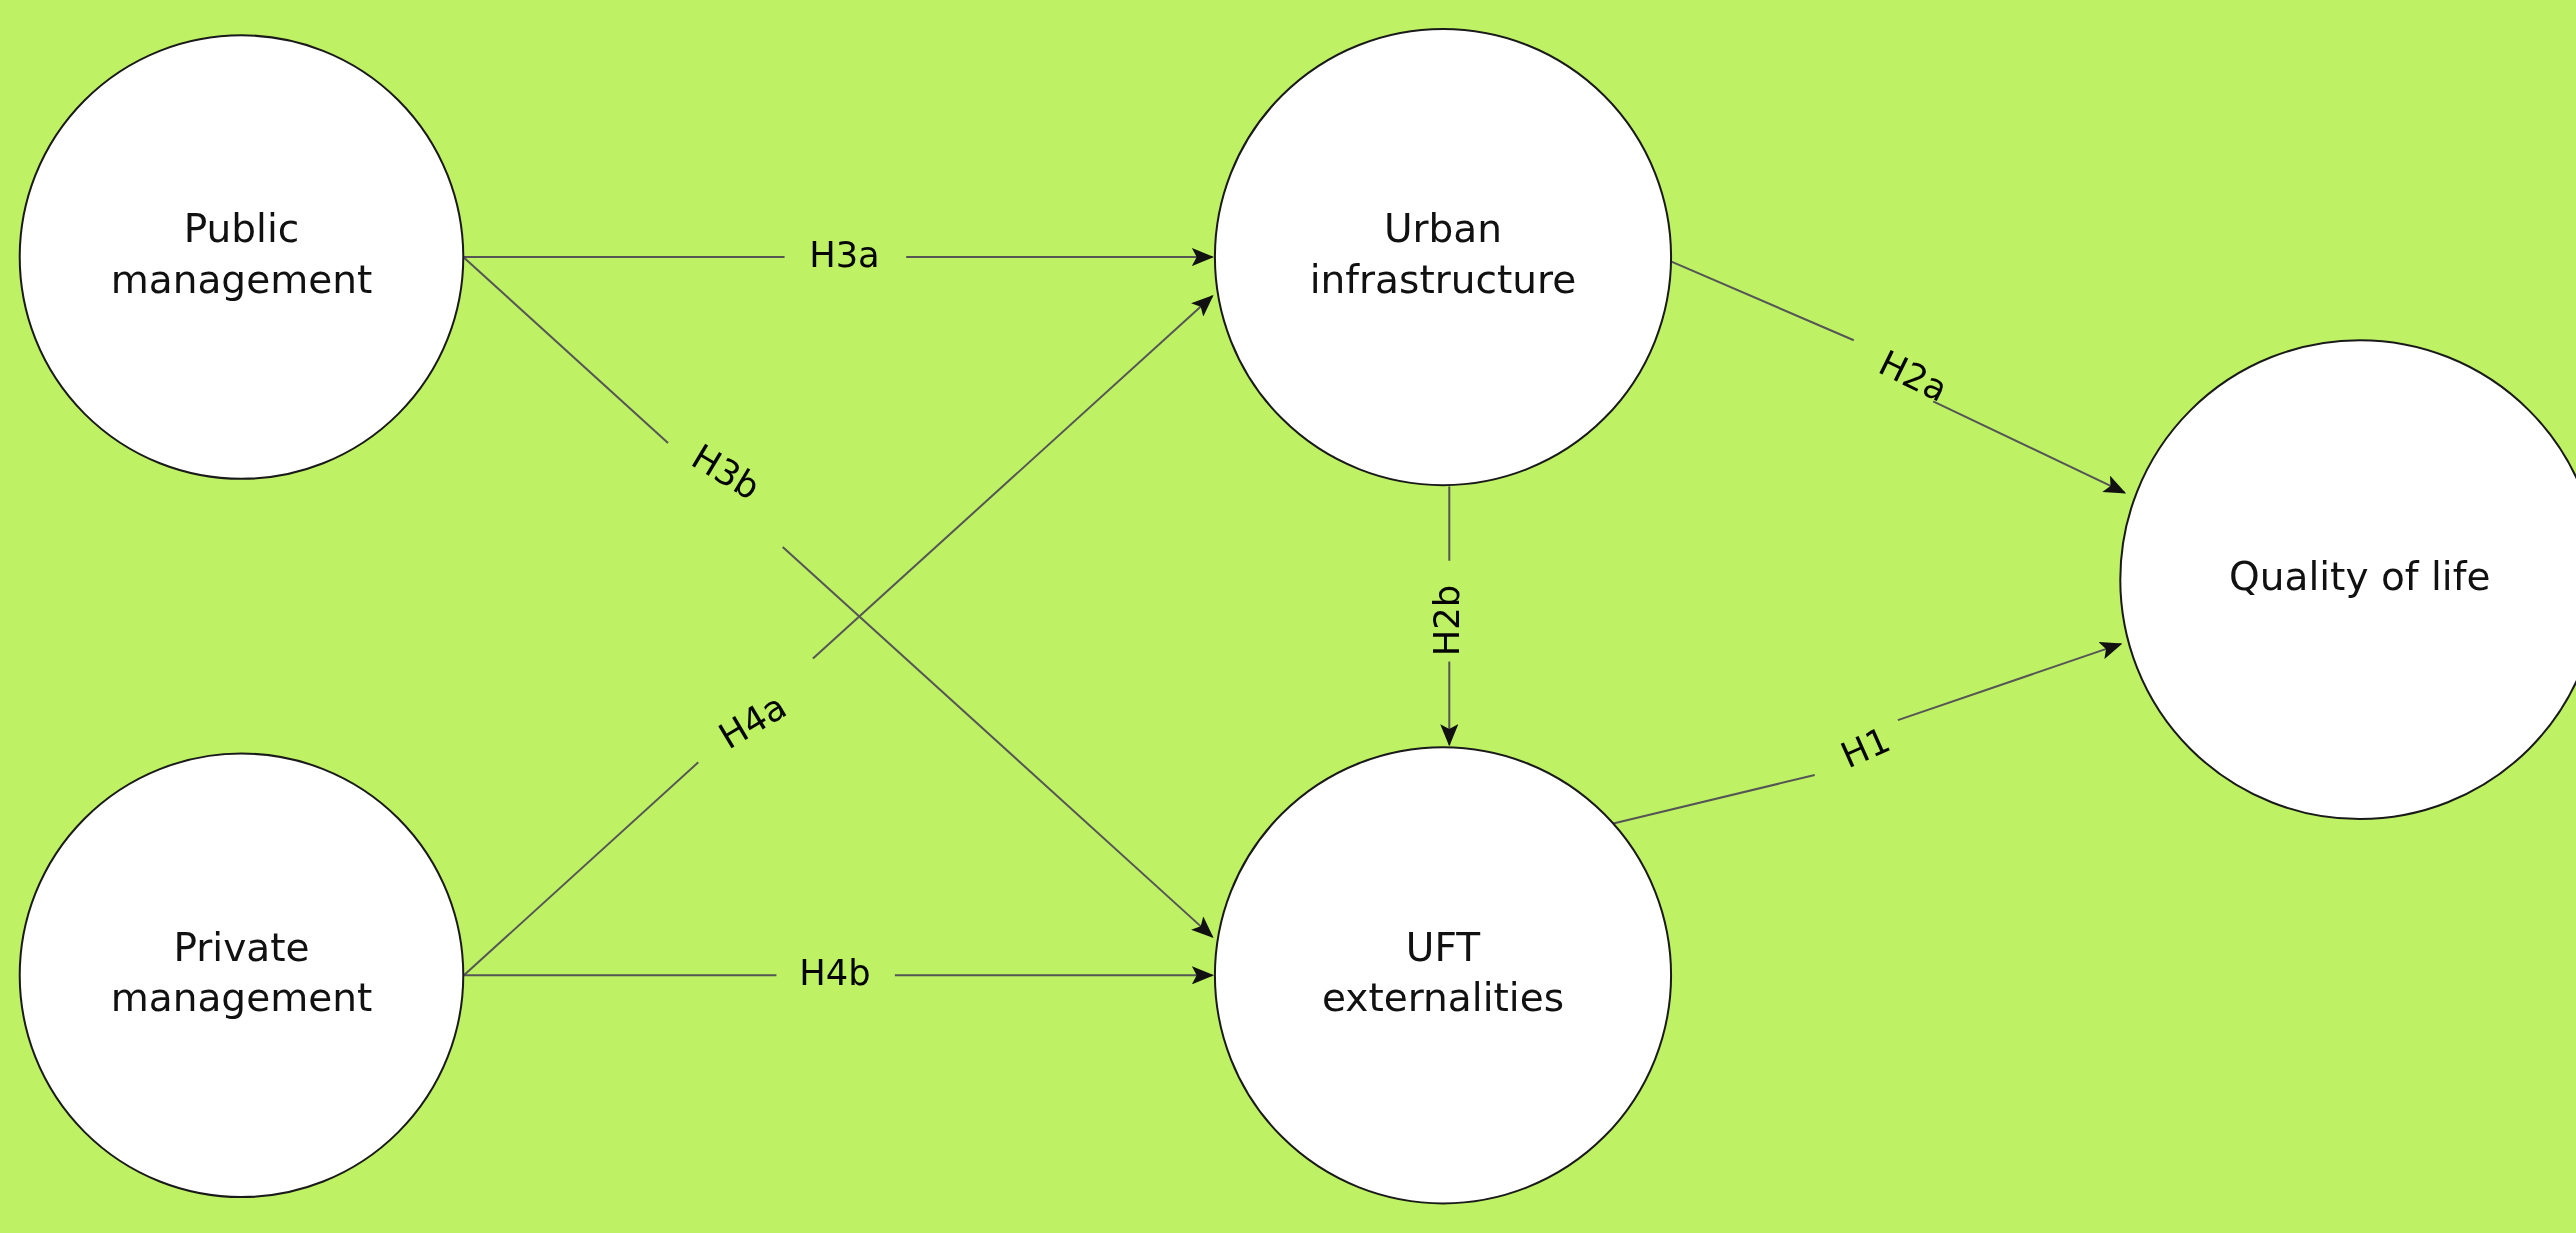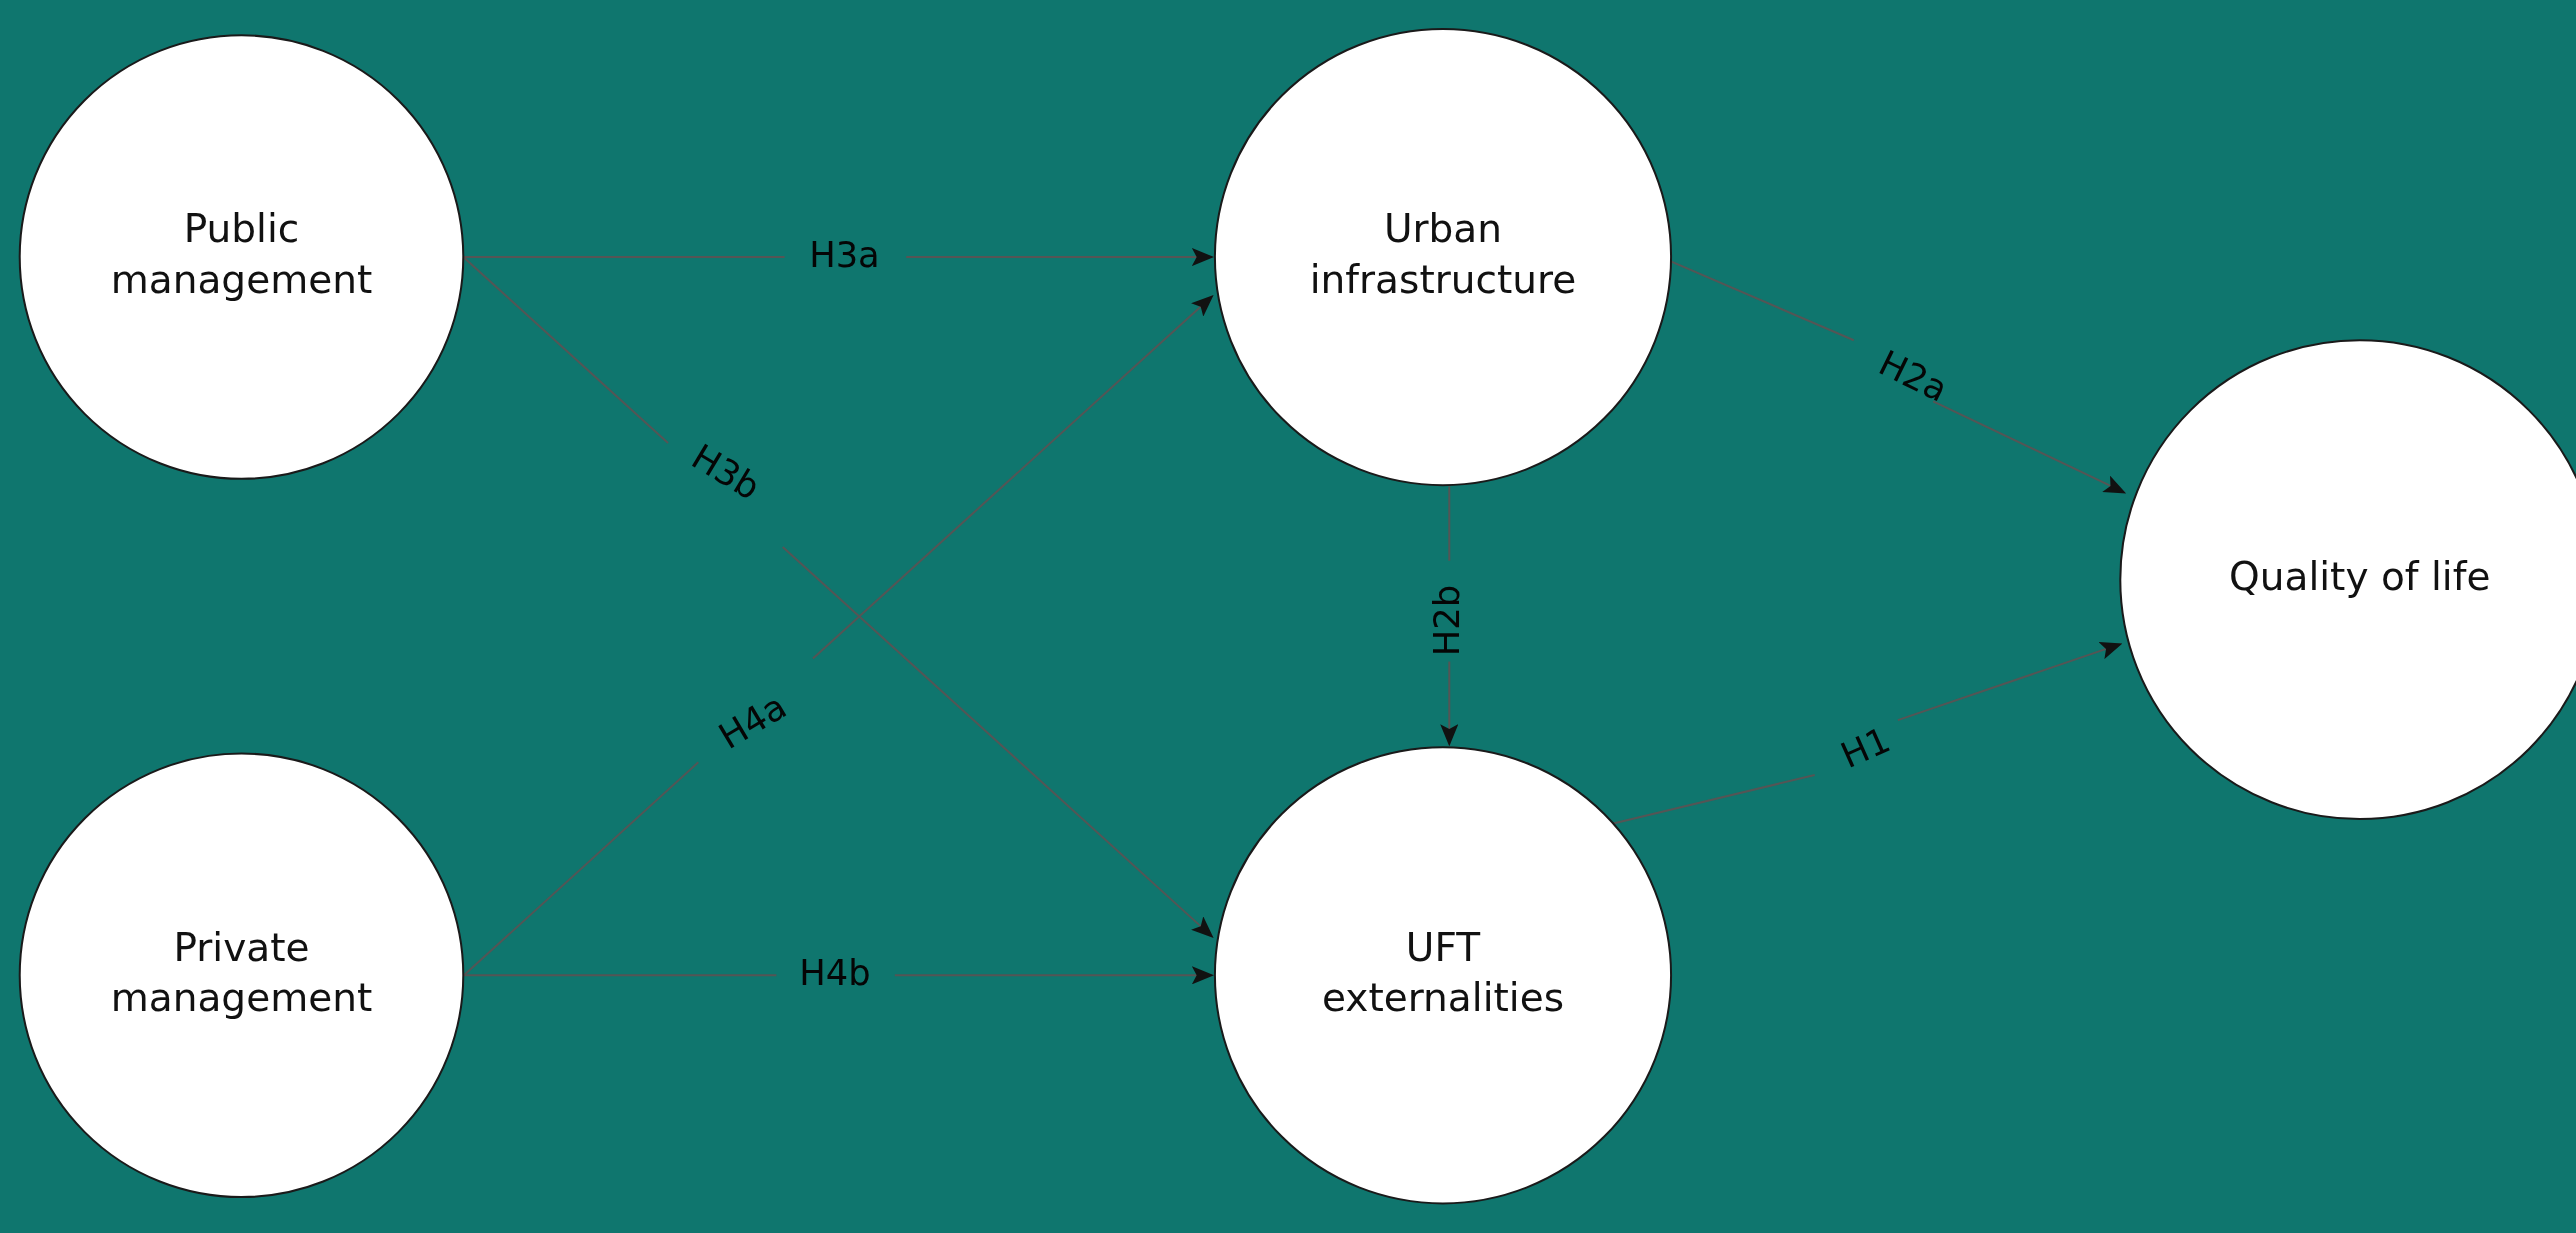--- a/index.html
+++ b/index.html
@@ -11,21 +11,21 @@
   body {
     width: 2576px;
     height: 1233px;
     overflow: hidden;
     font-family: "DejaVu Sans", "Liberation Sans", sans-serif;
   }
   #diagram-root {
     position: relative;
     width: 2576px;
     height: 1233px;
-    background: #0f766e;
+    background: #bef264;
   }
   svg#model-svg {
     position: absolute;
     top: 0;
     left: 0;
     width: 2576px;
     height: 1233px;
     display: block;
   }
   .node-circle {

